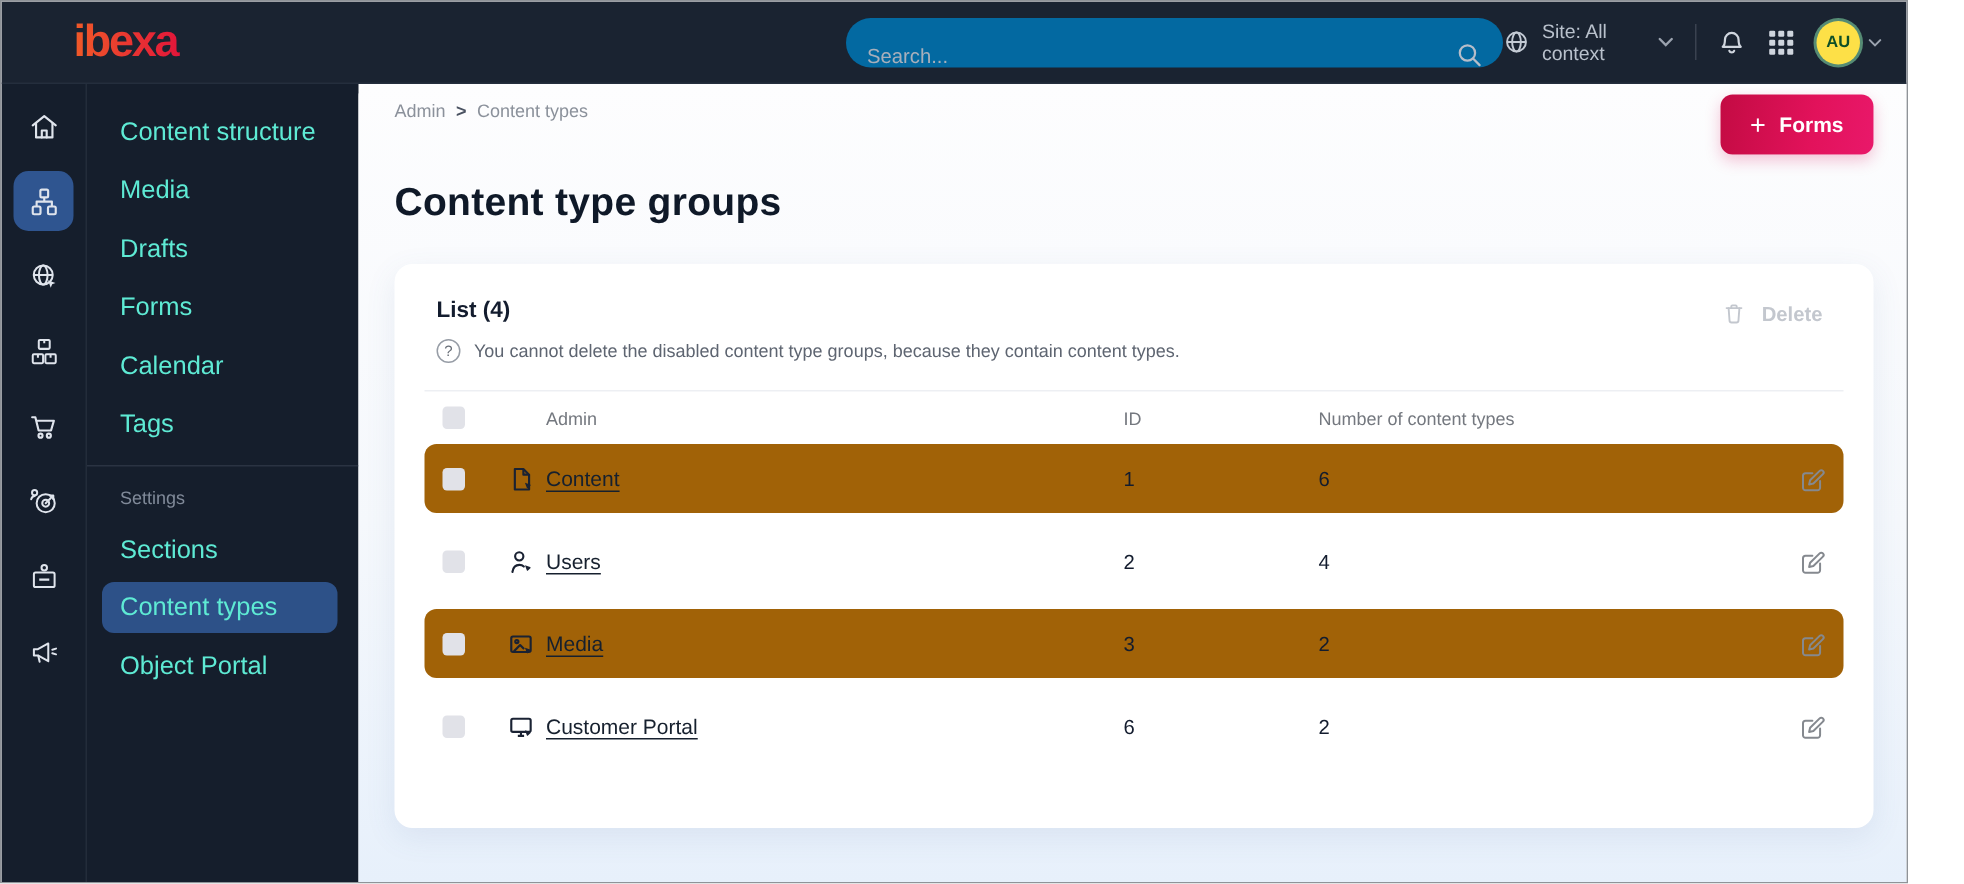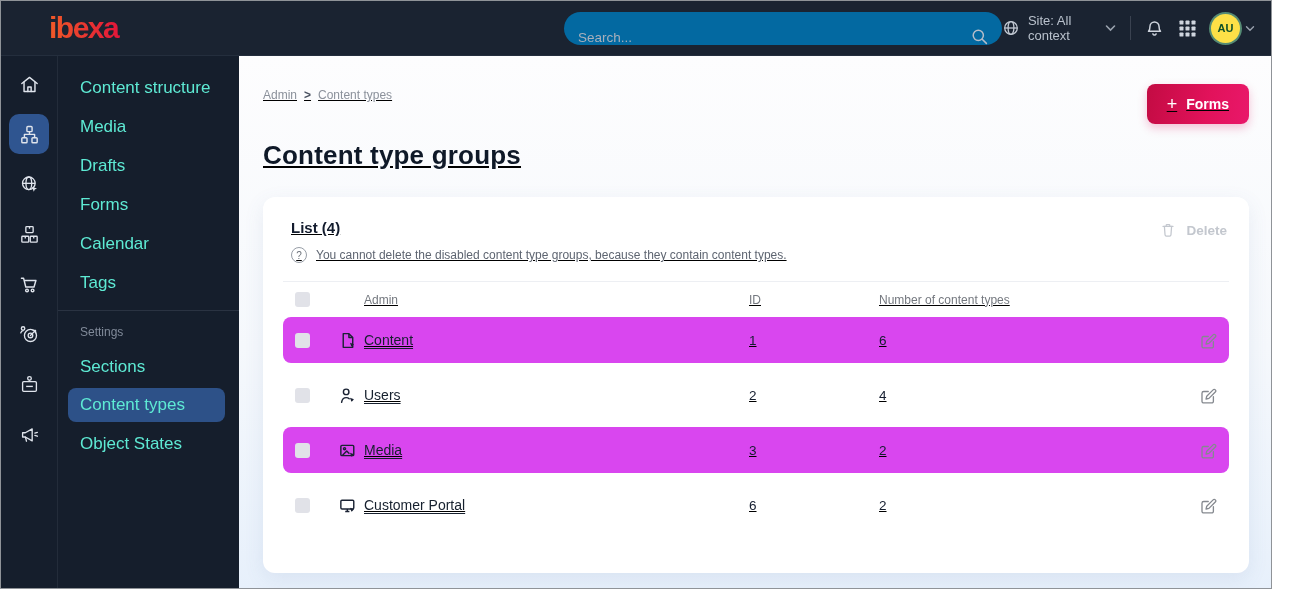--- a/index.html
+++ b/index.html
@@ -37,49 +37,49 @@
 
   
   .menu { width:181px; flex:0 0 181px; background:#151e2c; padding-top:12px; display:flex; flex-direction:column; }
   .menu-item { height:39px; display:flex; align-items:center; padding-left:22px; color:#5eead4; font-size:17px; cursor:pointer; }
   .menu-item.sel { background:#2d5188; border-radius:8px; margin:2px 14px 2px 10px; padding-left:12px; height:34px; }
   .menu-divider { height:1px; background:#2a3342; margin:8px 0 6px 0; }
   .menu-header { height:30px; display:flex; align-items:center; padding-left:22px; color:#808a99; font-size:12px; }
 
   
   .main { flex:1; min-width:0; background:linear-gradient(180deg,#fdfdfe 0%,#f5f8fc 55%,#e7f0fb 100%);
-          border-top-left-radius:8px; padding:28px 22px 0 24px; overflow:hidden;text-decoration:underline; }
+          border-top-left-radius:8px; padding:7px 22px 0 24px; overflow:hidden; }
   .page-head { display:flex; align-items:flex-start; justify-content:space-between; }
   .breadcrumb { font-size:12px; color:#8b919b; display:flex; align-items:center; gap:7px; padding-top:4px; }
   .crumb { cursor:pointer; }
   .crumb-sep { color:#4a5261; font-weight:700; }
   .create-btn { height:40px; padding:0 20px; border:none; border-radius:8px; cursor:pointer;
                 background:linear-gradient(100deg,#c30b43 0%,#e2125b 60%,#e9186a 100%);
                 color:#fff; font-size:14px; font-weight:700; display:flex; align-items:center; gap:9px;
                 box-shadow:0 4px 10px rgba(220,20,90,.25); font-family:"Liberation Sans",sans-serif; }
   .create-plus { font-size:18px; font-weight:400; line-height:1; margin-top:-1px; }
   .page-title { margin-top:16px; font-size:26px; font-weight:800; color:#0f1928; letter-spacing:.2px; }
 
   
   .card { margin-top:26px; background:#fff; border-radius:12px; box-shadow:0 6px 20px rgba(80,110,160,.10);
           padding:22px 20px 26px 20px; min-height:376px; position:relative; }
   .list-title { font-size:15px; font-weight:700; color:#131c2e; padding-left:8px; }
   .hint { margin-top:11px; display:flex; align-items:center; gap:9px; padding-left:8px; }
   .hint-q { width:16px; height:16px; border-radius:50%; border:1px solid #979da6; color:#6a7079; font-size:10px;
             display:flex; align-items:center; justify-content:center; flex:0 0 16px; }
   .hint-text { font-size:12px; color:#5e6571; }
-  .delete-btn { position:absolute; top:24px; right:22px; display:flex; align-items:center; gap:9px; border:none; background:none;
+  .delete-btn { position:absolute; top:24px; right:34px; display:flex; align-items:center; gap:9px; border:none; background:none;
                 color:#c3c7ce; font-size:13.5px; font-weight:600; cursor:default; font-family:"Liberation Sans",sans-serif; }
 
   
   .table { margin-top:18px; }
   .t-grid { display:grid; grid-template-columns:43px 26px 385px 130px 1fr 34px; align-items:center; padding:0 12px; }
   .t-head { height:36px; border-top:1px solid #edeff3; color:#74787f; font-size:12px; }
   .t-row { height:46px; margin-bottom:9px; border-radius:8px; }
-  .t-row.shaded { background:#d946ef; }
+  .t-row.shaded { background:#a16207; }
   .checkbox { width:15px; height:15px; background:#e1e2e8; border-radius:3px; cursor:pointer; }
   .row-icon { color:#1a2233; display:flex; align-items:center; }
   .name-link { font-size:14px; color:#16202e; font-weight:500; text-decoration:underline; text-underline-offset:3px; cursor:pointer; justify-self:start; }
   .cell-num { font-size:13.5px; color:#131c2e; }
   .edit-btn { background:none; border:none; cursor:pointer; color:#85898f; display:flex; justify-self:end; padding:0; }
 
   svg { display:block; }
 </style>
 </head>
 <body>
@@ -218,21 +218,21 @@
       <div class="menu-item">Content structure</div>
       <div class="menu-item">Media</div>
       <div class="menu-item">Drafts</div>
       <div class="menu-item">Forms</div>
       <div class="menu-item">Calendar</div>
       <div class="menu-item">Tags</div>
       <div class="menu-divider"></div>
       <div class="menu-header">Settings</div>
       <div class="menu-item">Sections</div>
       <div class="menu-item sel">Content types</div>
-      <div class="menu-item">Object States</div>
+      <div class="menu-item">Object Portal</div>
     </nav>
 
     <main class="main">
       <div class="page-head">
         <div class="breadcrumb">
           <span class="crumb">Admin</span>
           <span class="crumb-sep">&gt;</span>
           <span class="crumb">Content types</span>
         </div>
         <button class="create-btn">

